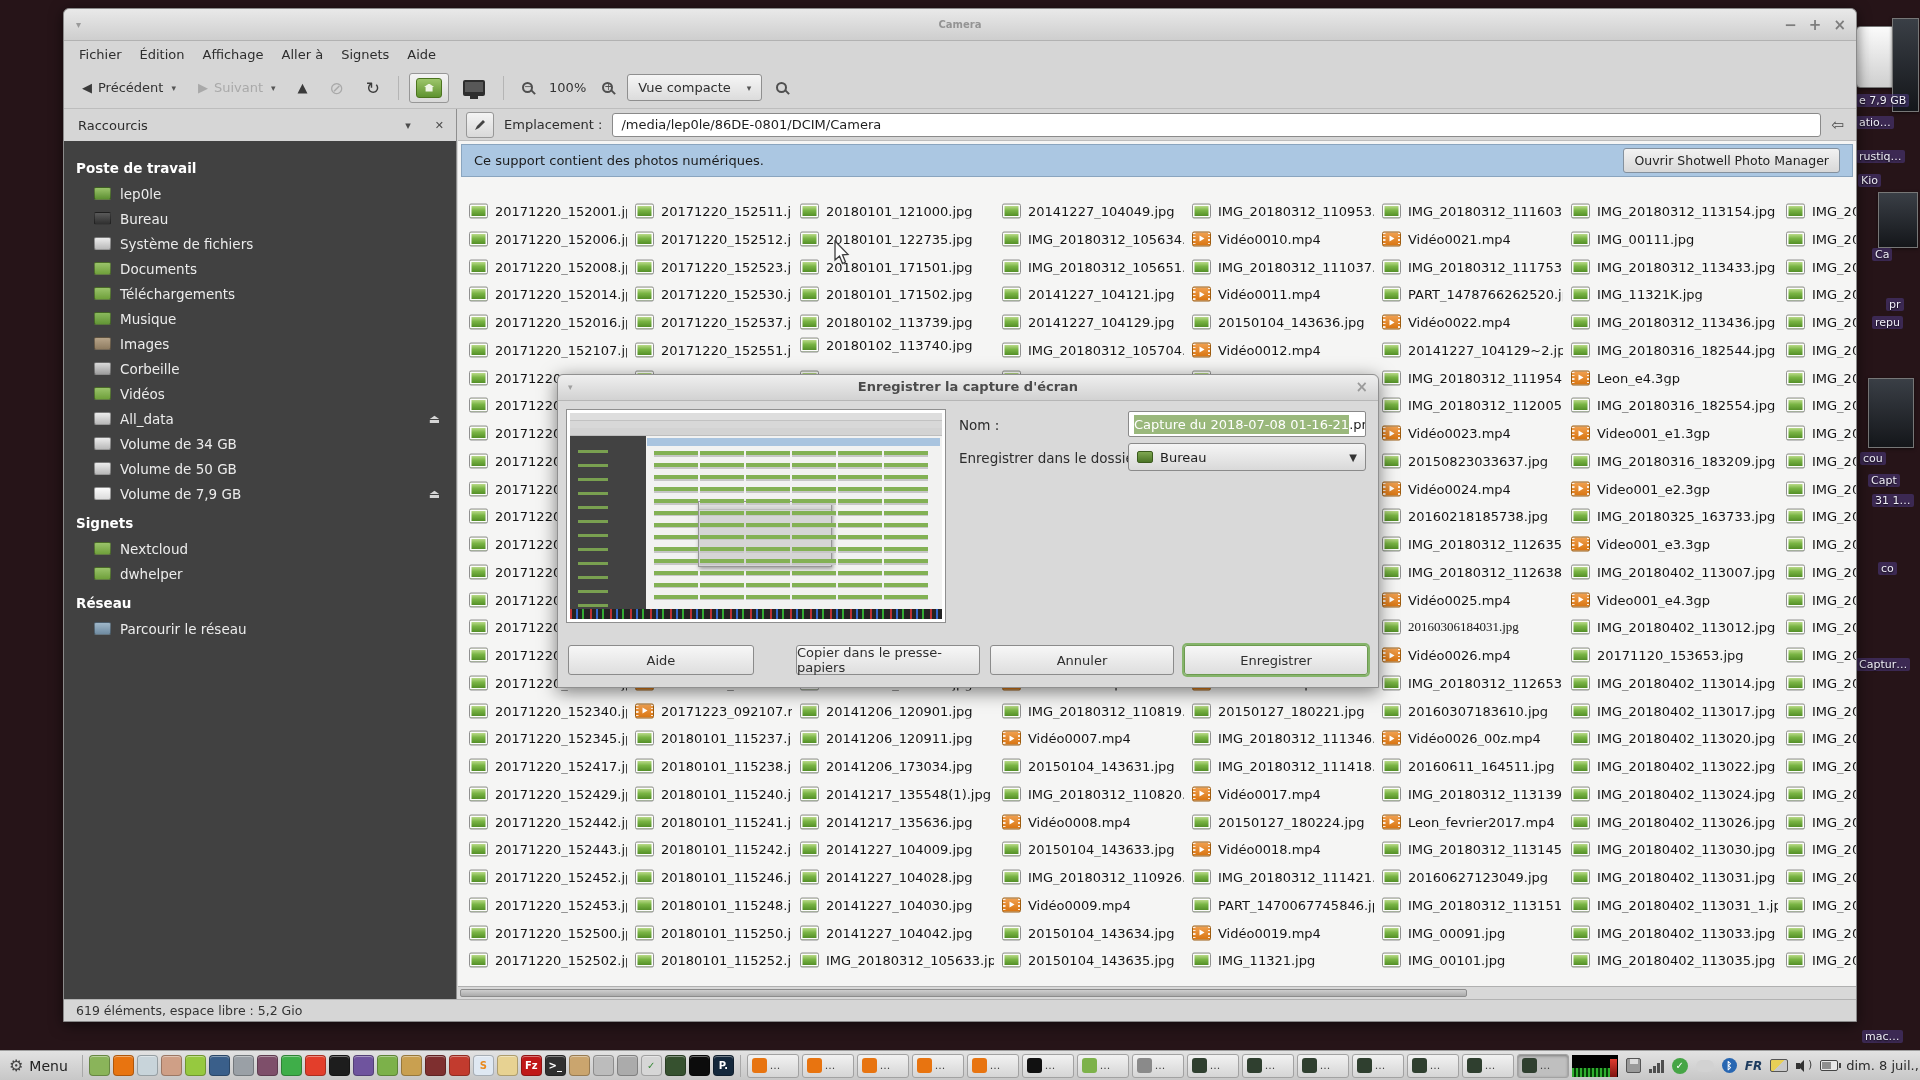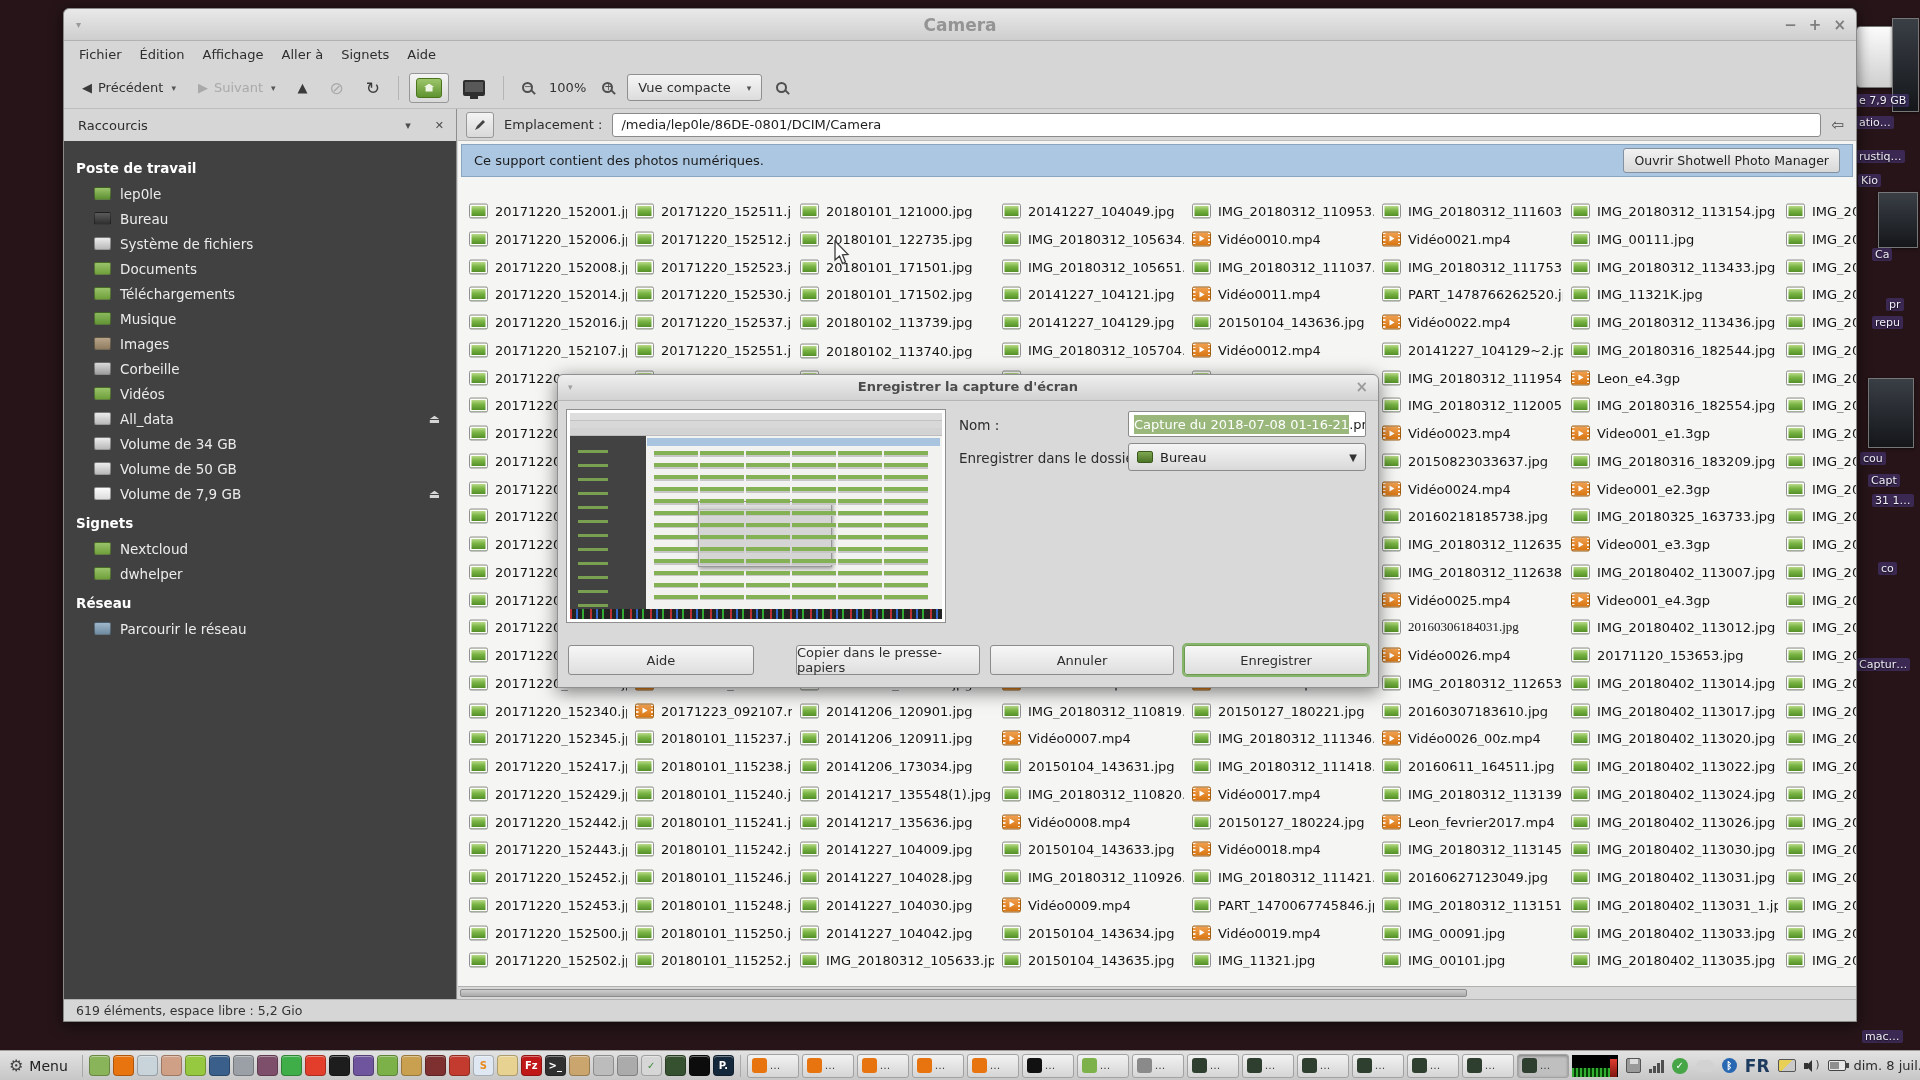--- a/index.html
+++ b/index.html
@@ -8,21 +8,21 @@
 
   
   #win { position:absolute; left:63px; top:8px; width:1794px; height:1014px;
          background:#d6d6d6; border:1px solid #8a8a8a; border-radius:6px 6px 0 0;
          box-shadow:0 3px 14px rgba(0,0,0,.55); z-index:10; }
   .titlebar { position:absolute; left:0; top:0; right:0; height:32px;
               background:linear-gradient(#e9e9e9,#cecece); border-bottom:1px solid #b2b2b2;
               border-radius:6px 6px 0 0; display:flex; align-items:center; }
   .tb-shade { position:absolute; left:12px; color:#9a9a9a; font-size:10px; }
   .tb-title { position:absolute; left:0; right:0; text-align:center; font-weight:bold;
-              font-size:17px; color:#949494; }
+              font-size:10px; color:#949494; }
   .tb-btns { position:absolute; right:10px; display:flex; gap:12px; color:#7d7d7d;
              font-size:15px; font-weight:bold; }
   .tb-btns span { cursor:default; line-height:14px; }
 
   .menubar { position:absolute; left:0; top:32px; right:0; height:26px; background:#d6d6d6;
              display:flex; align-items:center; padding-left:6px; }
   .menu-item { padding:4px 9px; font-size:13px; color:#2e2e2e; }
 
   .toolbar { position:absolute; left:0; top:58px; right:0; height:42px; background:#d6d6d6;
              border-bottom:1px solid #bdbdbd; display:flex; align-items:center; padding-left:10px; gap:6px; }
@@ -174,21 +174,21 @@
             background:linear-gradient(#e03b2f,#7e1410); }
   .floppy { width:15px; height:15px; background:#9a9a9a; border:1px solid #555; border-radius:2px; position:relative; }
   .floppy::before { content:""; position:absolute; left:3px; top:0; width:8px; height:5px; background:#dcdcdc; }
   .bars { display:flex; align-items:flex-end; gap:1px; height:14px; }
   .bars i { width:3px; background:#4e4e4e; display:block; }
   .shield { width:16px; height:16px; border-radius:50%; background:#46a546; color:#fff; font-size:10px;
             display:flex; align-items:center; justify-content:center; }
   .cloud { width:18px; height:12px; border-radius:7px; background:#d2d2d2; position:relative; }
   .bt { width:15px; height:15px; border-radius:50%; background:#2867b2; color:#fff; font-size:10px;
         display:flex; align-items:center; justify-content:center; font-weight:bold; }
-  .kb { font-size:17px; font-weight:bold; color:#1d3b5e; }
+  .kb { font-size:12px; font-weight:bold; color:#1d3b5e;font-style:italic; }
   .disp { width:18px; height:13px; background:linear-gradient(135deg,#e8cf56 50%,#c9c9c9 50%); border:1px solid #555; border-radius:2px; }
   .spk { position:relative; width:16px; height:14px; }
   .spk::before { content:""; position:absolute; left:0; top:4px; width:4px; height:6px; background:#333; }
   .spk::after { content:""; position:absolute; left:2px; top:1px; border-right:6px solid #333;
                 border-top:6px solid transparent; border-bottom:6px solid transparent; }
   .spk .waves { position:absolute; right:0; top:0; font-size:10px; color:#333; }
   .batt { width:18px; height:11px; border:1.5px solid #444; border-radius:2px; position:relative; background:#e8e8e8; }
   .batt::before { content:""; position:absolute; right:-4px; top:2px; width:2.5px; height:5px; background:#444; }
   .batt::after { content:""; position:absolute; left:1px; top:1px; bottom:1px; width:9px; background:#8f8f8f; }
   .clock { font-size:13px; color:#2b2b2b; white-space:nowrap; padding-right:4px; }
@@ -592,21 +592,21 @@
             <div class="fl">20180101_171501.jpg</div>
           </div>
           <div class="frow" style="top: 99.25px;">
             <div class="fi img"></div>
             <div class="fl">20180101_171502.jpg</div>
           </div>
           <div class="frow" style="top: 127px;">
             <div class="fi img"></div>
             <div class="fl">20180102_113739.jpg</div>
           </div>
-          <div class="frow" style="top: 156px;">
+          <div class="frow" style="top: 150px;">
             <div class="fi img"></div>
             <div class="fl">20180102_113740.jpg</div>
           </div>
           <div class="frow" style="top: 182.5px;">
             <div class="fi img"></div>
             <div class="fl">20180102_1457…</div>
           </div>
           <div class="frow" style="top: 487.75px;">
             <div class="fi img"></div>
             <div class="fl">20141206_120855.jpg</div>

